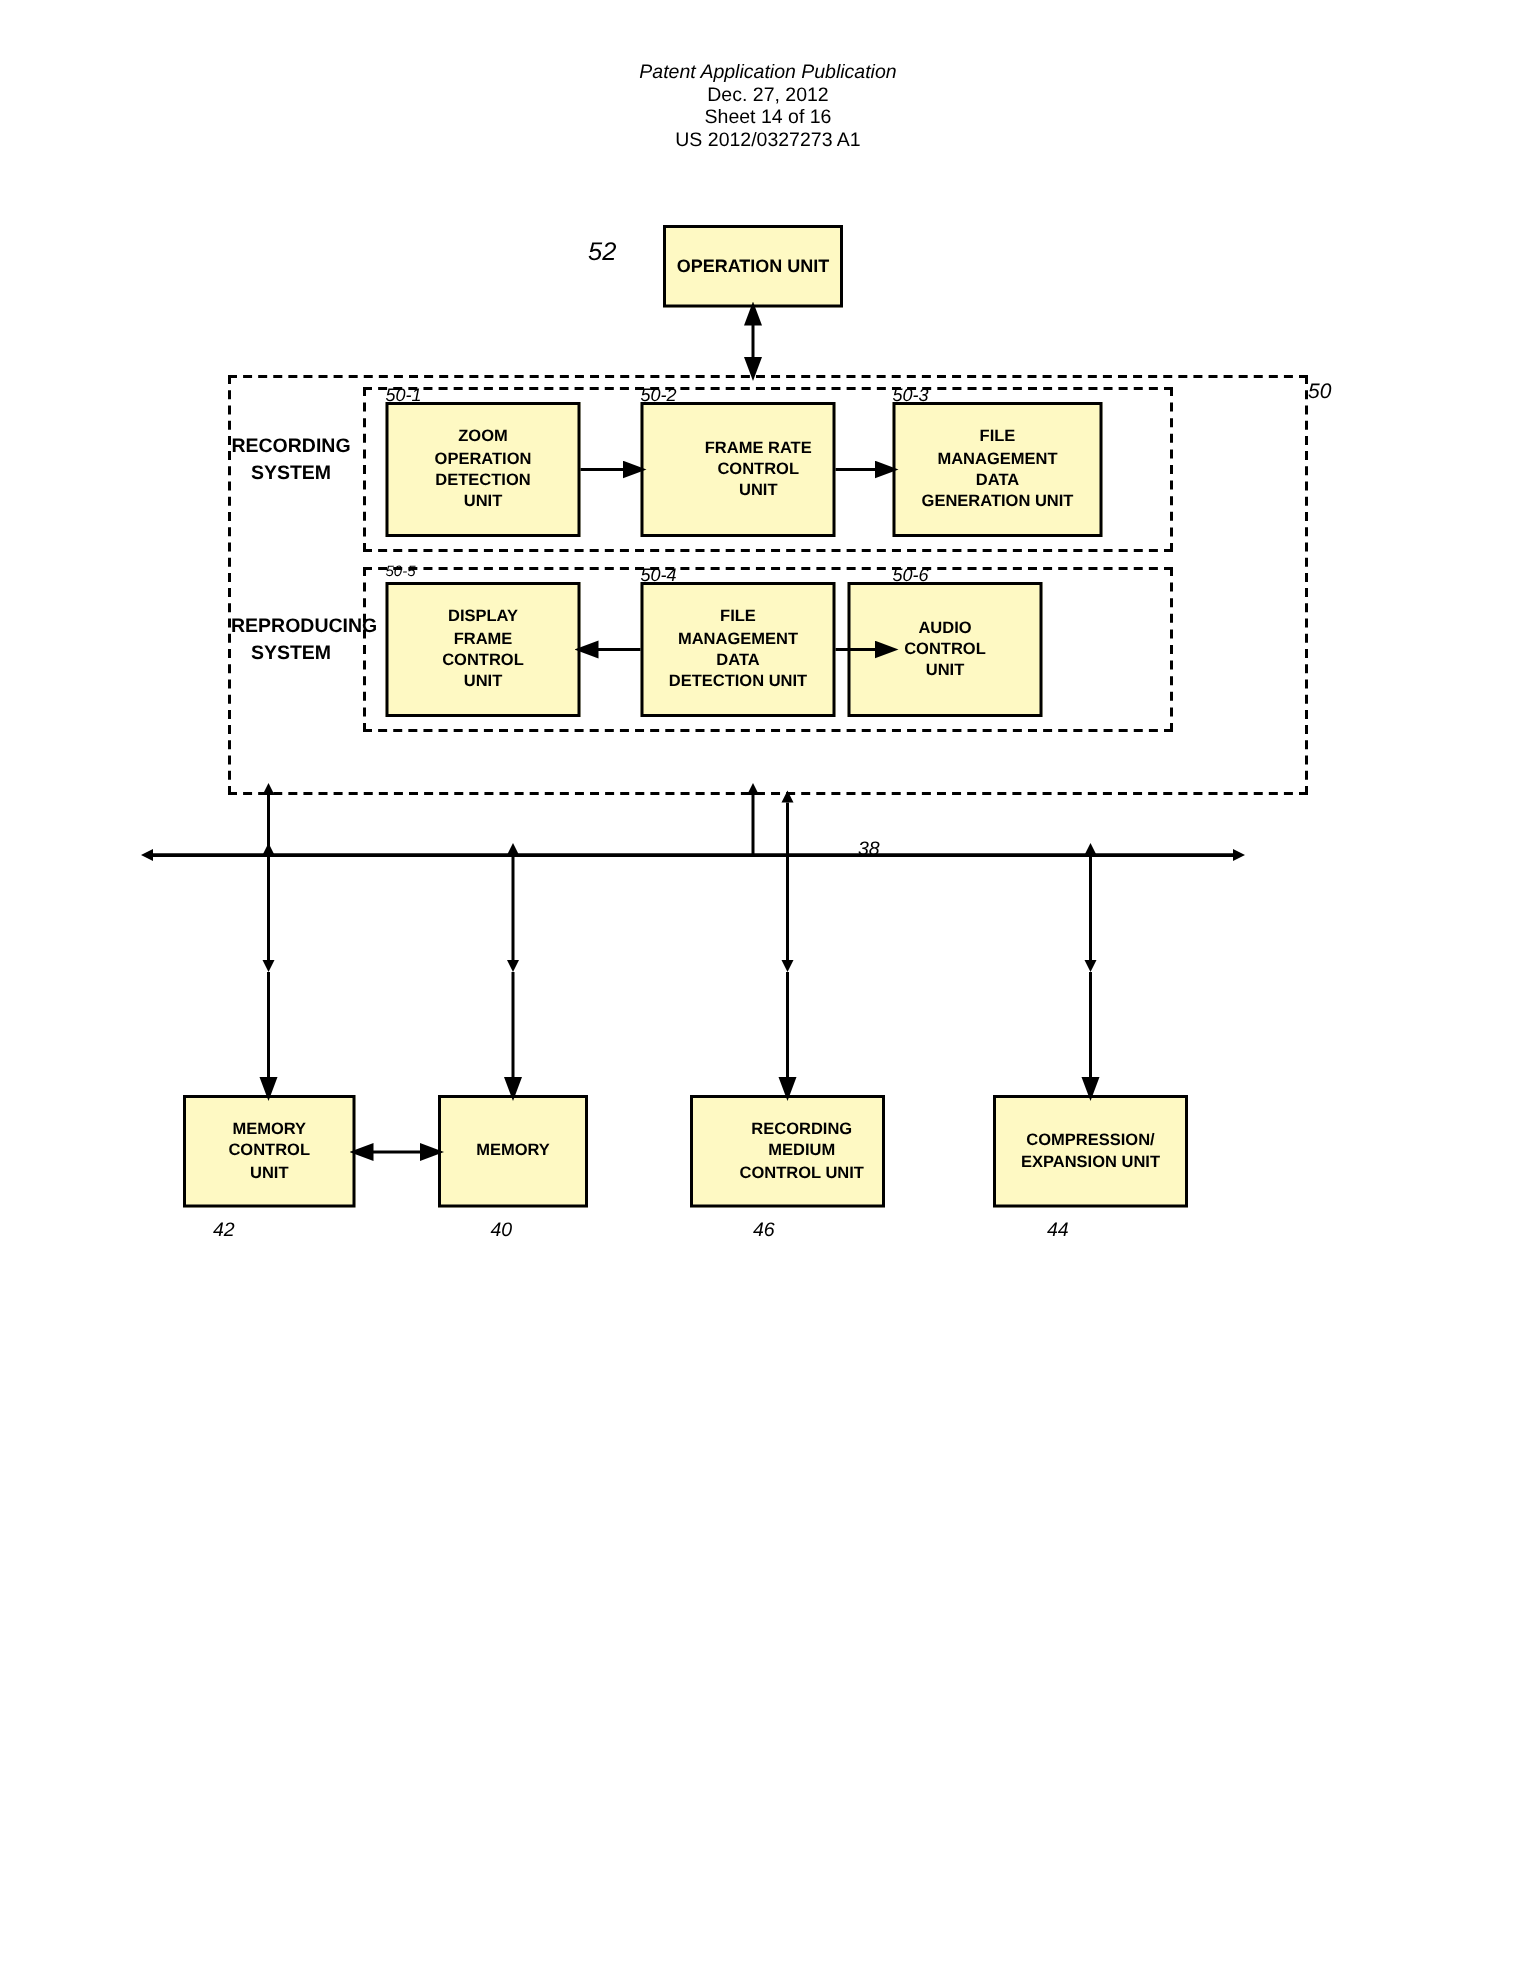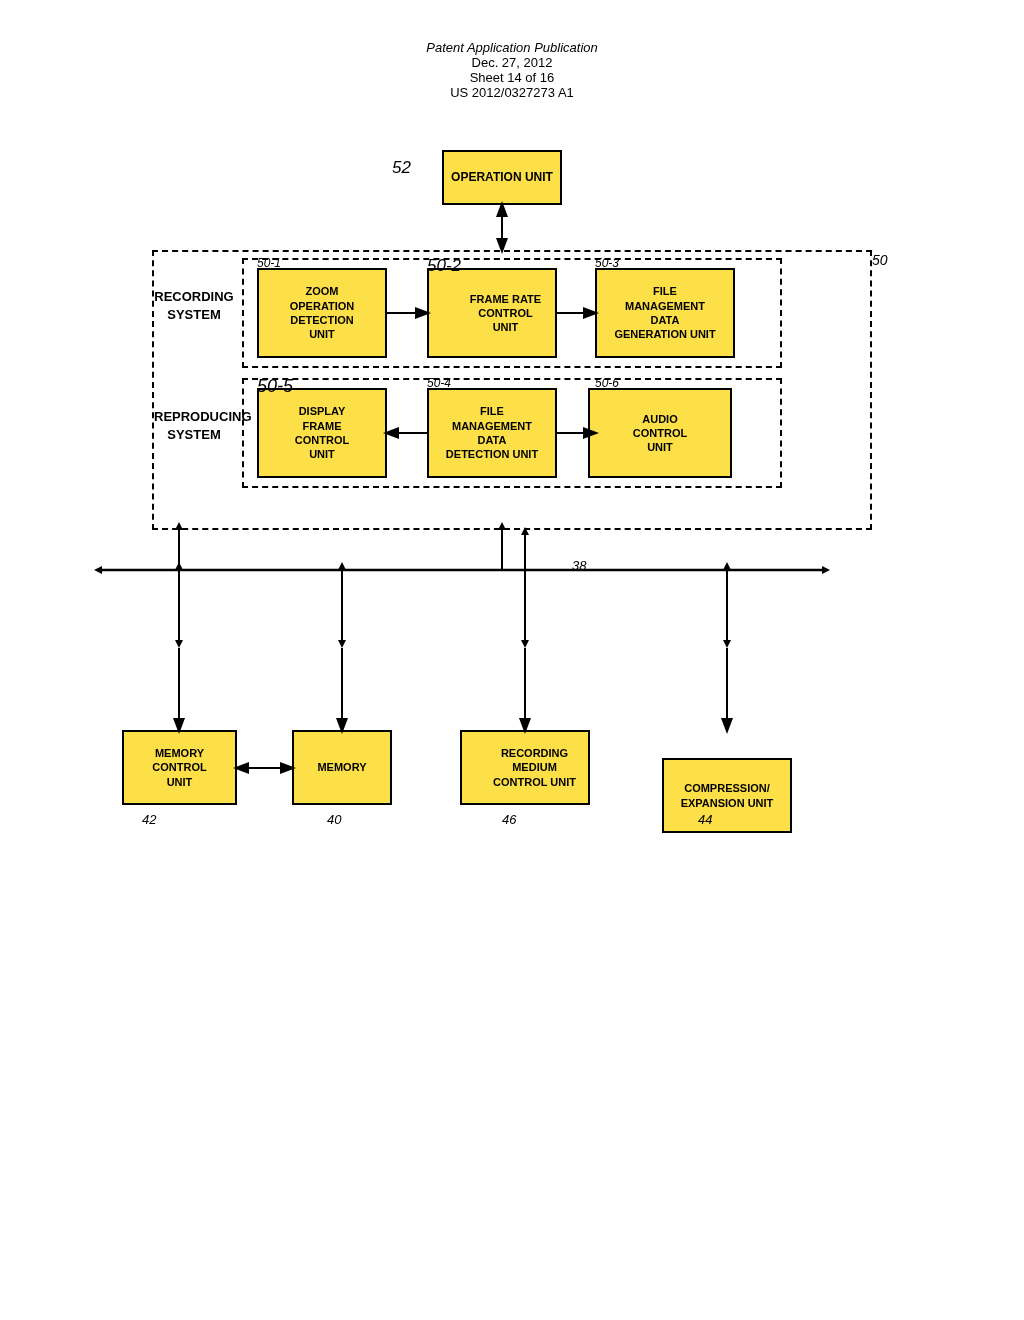--- a/index.html
+++ b/index.html
@@ -38,21 +38,21 @@
     }
     .diagram {
       position: relative;
       width: 860px;
       margin: 0 auto;
     }
     
     .box {
       position: absolute;
       border: 2px solid #000;
-      background: #fde047;
+      background: #fef9c3;
       display: flex;
       align-items: center;
       justify-content: center;
       text-align: center;
       font-size: 12px;
       font-weight: bold;
       line-height: 1.3;
     }
     .box-dashed {
       border: 2px dashed #000;
@@ -105,65 +105,65 @@
     <div class="box-dashed" style="position:absolute; width:540px; height:110px; left:160px; top:118px;"></div>
 
     <div class="box" style="width:130px; height:90px; left:175px; top:128px;">
       <span style="font-size:11px; font-weight:bold; text-align:center; line-height:1.3;">ZOOM<br>OPERATION<br>DETECTION<br>UNIT</span>
     </div>
     <div class="label-italic" style="left:175px; top:116px; font-size:12px;">50-1</div>
 
     <div class="box" style="width:130px; height:90px; left:345px; top:128px;padding-left:27px;">
       <span style="font-size:11px; font-weight:bold; text-align:center; line-height:1.3;">FRAME RATE<br>CONTROL<br>UNIT</span>
     </div>
-    <div class="label-italic" style="left:345px; top:116px; font-size:17px;">50-2</div>
+    <div class="label-italic" style="left:345px; top:116px; font-size:12px;">50-2</div>
 
     <div class="box" style="width:140px; height:90px; left:513px; top:128px;">
       <span style="font-size:11px; font-weight:bold; text-align:center; line-height:1.3;">FILE<br>MANAGEMENT<br>DATA<br>GENERATION UNIT</span>
     </div>
     <div class="label-italic" style="left:513px; top:116px; font-size:12px;">50-3</div>
 
     <div style="position:absolute; left:72px; top:268px; font-size:13px; font-weight:bold; text-align:center; width:80px; line-height:1.4;">
       <span>REPRODUCING
 SYSTEM</span>
     </div>
 
     <div class="box-dashed" style="position:absolute; width:540px; height:110px; left:160px; top:238px;"></div>
 
     <div class="box" style="width:130px; height:90px; left:175px; top:248px;">
       <span style="font-size:11px; font-weight:bold; text-align:center; line-height:1.3;">DISPLAY<br>FRAME<br>CONTROL<br>UNIT</span>
     </div>
-    <div class="label-italic" style="left:175px; top:236px; font-size:18px;">50-5</div>
+    <div class="label-italic" style="left:175px; top:236px; font-size:10px;">50-5</div>
 
     <div class="box" style="width:130px; height:90px; left:345px; top:248px;">
       <span style="font-size:11px; font-weight:bold; text-align:center; line-height:1.3;">FILE<br>MANAGEMENT<br>DATA<br>DETECTION UNIT</span>
     </div>
     <div class="label-italic" style="left:345px; top:236px; font-size:12px;">50-4</div>
 
-    <div class="box" style="width:144px; height:90px; left:506px; top:248px;">
+    <div class="box" style="width:130px; height:90px; left:483px; top:248px;">
       <span style="font-size:11px; font-weight:bold; text-align:center; line-height:1.3;">AUDIO<br>CONTROL<br>UNIT</span>
     </div>
     <div class="label-italic" style="left:513px; top:236px; font-size:12px;">50-6</div>
 
     <div class="box" style="width:115px; height:75px; left:40px; top:590px;">
       <span style="font-size:11px; font-weight:bold; text-align:center; line-height:1.3;">MEMORY<br>CONTROL<br>UNIT</span>
     </div>
     <div class="label-italic" style="left:60px; top:672px; font-size:13px;">42</div>
 
     <div class="box" style="width:100px; height:75px; left:210px; top:590px;">
       <span style="font-size:11px; font-weight:bold; text-align:center; line-height:1.3;">MEMORY</span>
     </div>
     <div class="label-italic" style="left:245px; top:672px; font-size:13px;">40</div>
 
     <div class="box" style="width:130px; height:75px; left:378px; top:590px;padding-left:19px;">
       <span style="font-size:11px; font-weight:bold; text-align:center; line-height:1.3;">RECORDING<br>MEDIUM<br>CONTROL UNIT</span>
     </div>
     <div class="label-italic" style="left:420px; top:672px; font-size:13px;">46</div>
 
-    <div class="box" style="width:130px; height:75px; left:580px; top:590px;margin-top:28px;">
+    <div class="box" style="width:130px; height:75px; left:580px; top:590px;">
       <span style="font-size:11px; font-weight:bold; text-align:center; line-height:1.3;">COMPRESSION/<br>EXPANSION UNIT</span>
     </div>
     <div class="label-italic" style="left:616px; top:672px; font-size:13px;">44</div>
 
     <div class="label-italic" style="left:490px; top:418px; font-size:13px;">38</div>
 
     <svg class="diagram-svg" viewBox="0 0 860 760" xmlns="http://www.w3.org/2000/svg">
       <defs>
         <marker id="arrow" markerWidth="8" markerHeight="8" refX="6" refY="3" orient="auto">
           <path d="M0,0 L0,6 L8,3 z" fill="#000"></path>

